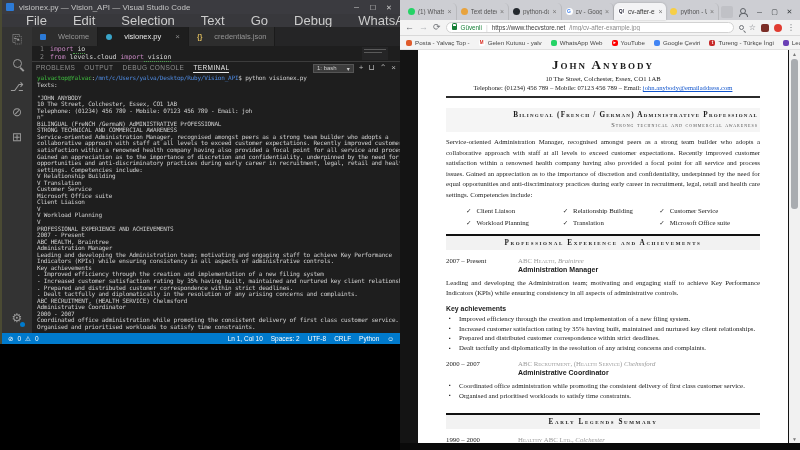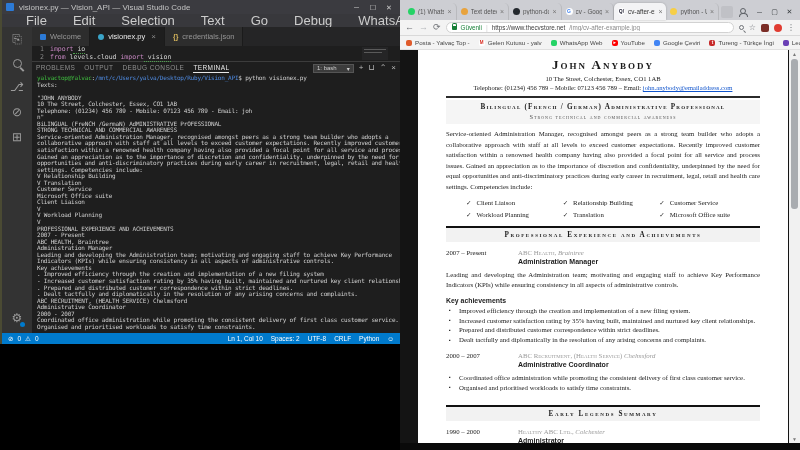--- a/index.html
+++ b/index.html
@@ -17,21 +17,21 @@
   .vs-menubar .menu-item { color:#cccccc; font-size:13px;padding-left:16px; }
   .vs-main { flex:1; display:flex; min-height:0; }
   .activity-bar { width:30px; background:#333333; display:flex; flex-direction:column; align-items:center; padding-top:6px; gap:13px; color:#9b9b9b; font-size:12px; flex:none; position:relative; }
   .ab-ico { line-height:1; }
   .ab-search { width:9px; height:9px; border:1.6px solid #9b9b9b; border-radius:50%; position:relative; margin-top:1px;}
   .ab-search::after { content:""; position:absolute; width:1.7px; height:5px; background:#9b9b9b; left:7px; top:7px; transform:rotate(-45deg); }
   .ab-gear { position:absolute; bottom:8px; font-size:12px; }
   .ab-gear .badge { position:absolute; right:-3px; bottom:-2px; width:5px; height:5px; background:#007acc; border-radius:50%; }
   .editor-col { flex:1; display:flex; flex-direction:column; min-width:0; }
   .vs-tabs { height:19px; background:#252526; display:flex; flex:none; font-size:7.5px; color:#969696; }
-  .vs-tab { display:flex; align-items:center; gap:4px; padding:0 8px; background:#2d2d2d; border-right:1px solid #1b1b1b; white-space:nowrap; }
+  .vs-tab { display:flex; align-items:center; gap:12px; padding:0 8px; background:#2d2d2d; border-right:1px solid #1b1b1b; white-space:nowrap; }
   .vs-tab.active { background:#1e1e1e; color:#e8e8e8; }
   .fico { width:6px; height:6px; border-radius:1px; display:inline-block; }
   .fico.blue { background:#2c7ad6; } .fico.teal { background:#3aa4c8; border-radius:50%; }
   .fico.json { width:auto; height:auto; background:none; color:#d9b85c; font-weight:bold; font-size:7px; }
   .vs-tab .tclose { color:#8a8a8a; font-size:8px; margin-left:2px; }
   .vs-editor { height:15px; background:#1e1e1e; position:relative; flex:none; font-family:"DejaVu Sans Mono", monospace; font-size:6.5px; line-height:7.5px; color:#d4d4d4; }
   .cl { display:flex; }
   .lnum { width:18px; text-align:right; padding-right:6px; color:#858585; flex:none; }
   .kw { color:#c586c0;margin-top:19px; }
   .sq { border-bottom:1px dotted #4ea24e; }
@@ -90,21 +90,21 @@
   .c-scrollbar .arr.down { position:absolute; bottom:0; width:100%; }
   .sthumb { position:absolute; top:9px; left:2px; width:7px; height:150px; background:#a9acb0; border-radius:3px; }
 
   
   .cv-page { position:absolute; left:18px; right:12px; top:0; bottom:0; background:#ffffff; overflow:hidden; padding:7px 28px; font-family:"Liberation Serif", serif; color:#1b1b1b; }
   .cv-name { text-align:center; font-size:13px; font-weight:bold; font-variant:small-caps; letter-spacing:2px; }
   .cv-addr { text-align:center; font-size:6.6px; margin-top:2px; }
   .cv-tel { text-align:center; font-size:6.6px; margin-top:2px; }
   .cv-email { color:#1155cc; text-decoration:underline; }
   .cv-rule { border-top:2px solid #2b2b2b; margin:5px 0 0 0; }
-  .cv-headbox { background:#f5f5f5; padding:3px 2px 4px; margin-top:2px; text-align:center; }
+  .cv-headbox { background:#f5f5f5; padding:3px 2px 4px; margin-top:10px; text-align:right; }
   .cv-headline { font-size:7.2px; font-weight:bold; font-variant:small-caps; letter-spacing:1.2px; }
   .cv-subheadline { font-size:6.4px; font-variant:small-caps; letter-spacing:1px; color:#4f4f4f; margin-top:2px; }
   .cv-p { font-size:6.8px; line-height:10.6px; text-align:justify; margin-top:5px; }
   .comp-grid { display:grid; grid-template-columns:1fr 1fr 1fr; padding:0 4px 0 20px; margin:6px 0 4px; row-gap:4px; }
   .comp-item { font-size:6.8px; display:flex; gap:5px; align-items:baseline; }
   .comp-item .check { font-size:6.5px; }
   .cv-secbar { margin-top:7px; border-top:2px solid #111; background:#f2f2f2; text-align:center; font-size:7.2px; font-weight:bold; font-variant:small-caps; letter-spacing:1.6px; padding:3px 0; }
   .job-head { display:grid; grid-template-columns:72px 1fr; margin-top:7px; font-size:6.8px; }
   .job-company { color:#9a9a9a; font-variant:small-caps; }
   .job-loc { color:#9a9a9a; font-style:italic; font-variant:normal; }

